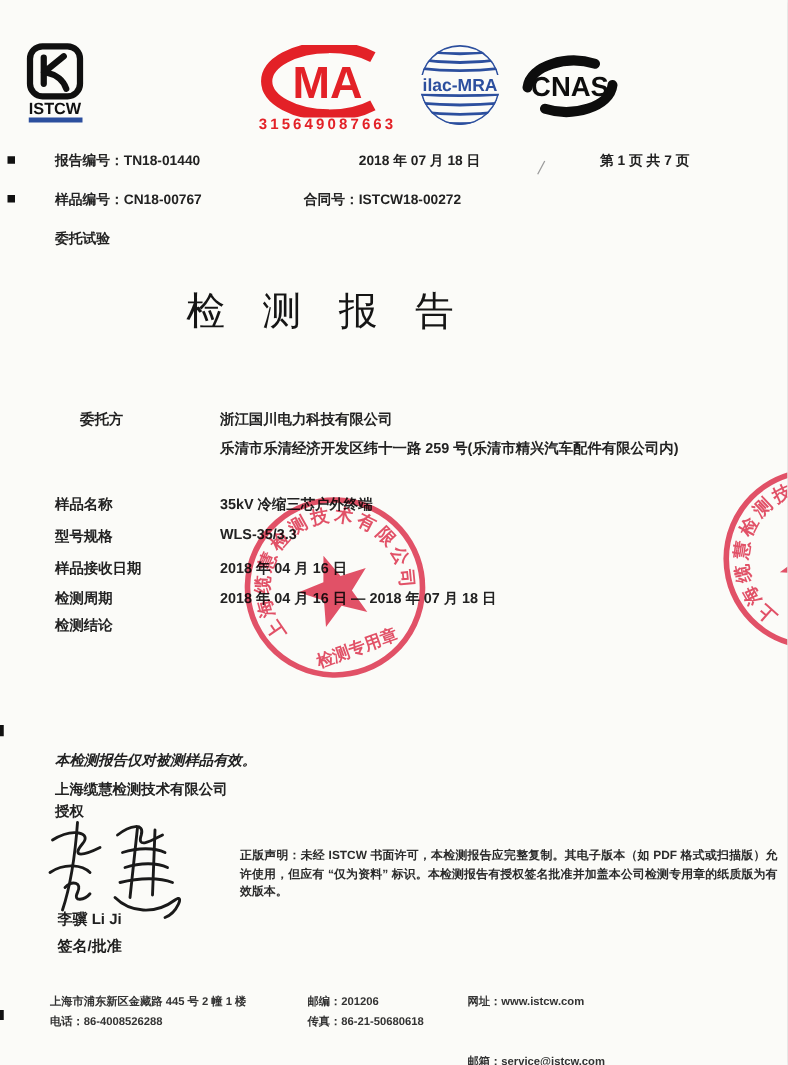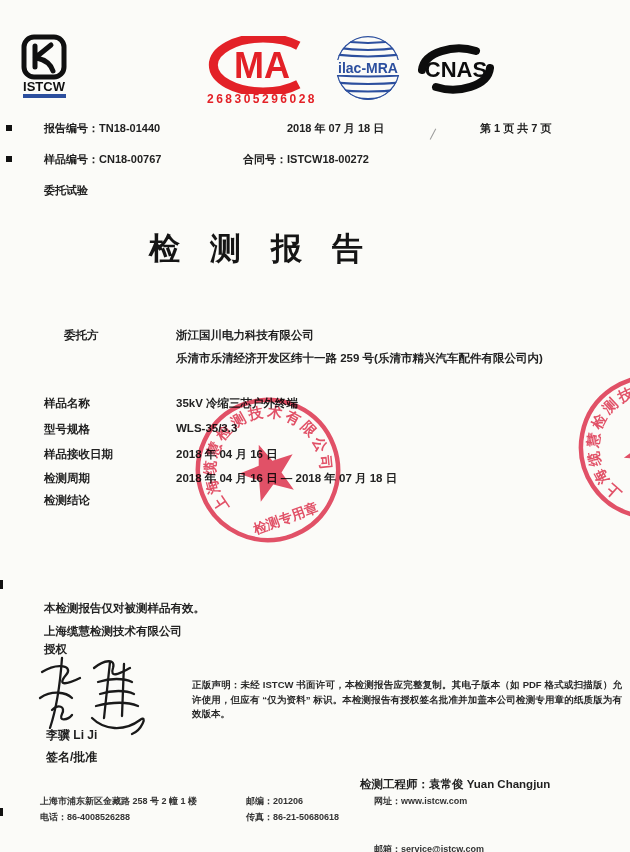--- a/index.html
+++ b/index.html
@@ -4,21 +4,21 @@
 <style>
   html,body{margin:0;padding:0;}
   body{font-family:"Liberation Sans","DejaVu Sans",sans-serif;background:#e8e8e8;}
   #page{position:relative;width:630px;height:852px;background:#fbfbf8;overflow:hidden;
         color:#1f1f1f;box-shadow:0 0 6px rgba(0,0,0,.25);}
   .abs{position:absolute;}
   .b{font-weight:bold;}
   .meta{font-size:11px;font-weight:bold;color:#222;white-space:nowrap;}
   .lbl{font-size:11.5px;font-weight:bold;color:#222;white-space:nowrap;}
   .val{font-size:11.5px;font-weight:bold;color:#222;white-space:nowrap;}
-  #doc-title{width:512px;text-align:center;font-size:31px;font-weight:bold;
+  #doc-title{width:512px;text-align:center;font-size:31px;font-weight:normal;
              letter-spacing:30px;padding-left:30px;box-sizing:border-box;color:#151515;}
   .accr-line{font-size:10px;font-weight:bold;color:#111;line-height:14.5px;white-space:nowrap;}
   .foot{font-size:9px;font-weight:bold;color:#333;white-space:nowrap;}
   .disc{font-size:9.5px;font-weight:bold;line-height:14.5px;color:#2a2a2a;text-align:justify;}
   .stampWrap{mix-blend-mode:multiply;opacity:.88;}
   .artifact{background:#111;}
   .cma-num{font-size:12px;font-weight:bold;color:#e32127;letter-spacing:2.5px;white-space:nowrap;}
 </style>
 </head>
 <body>
@@ -30,21 +30,21 @@
     <path d="M15 12 L15 33 M15 24 L31 11 M17 24 C26 26 31 31 33 37" fill="none" stroke="#101010" stroke-width="5" stroke-linecap="round"></path>
     <text x="24" y="57" text-anchor="middle" font-size="13" font-weight="bold" fill="#101010">ISTCW</text>
     <rect x="3" y="60" width="43" height="4" fill="#2c4f9e"></rect>
   </svg>
 
 
   <svg class="abs" style="left:206px;top:36px;" width="112" height="58" viewBox="0 0 112 58">
     <path d="M 92.3 48.3 A 50 27 0 1 1 92.3 9.7" fill="none" stroke="#e32127" stroke-width="9"></path>
     <text x="56" y="42" text-anchor="middle" font-size="36" font-weight="bold" fill="#e32127">MA</text>
   </svg>
-  <div class="abs cma-num" style="left:204px;top:92px;width:116px;text-align:center;">268305296028</div>
+  <div class="abs cma-num" style="left:204px;top:92px;width:116px;text-align:center;">315649087663</div>
 
   <svg class="abs" style="left:326px;top:34px;" width="84" height="68" viewBox="0 0 84 68">
     <defs>
         <clipPath id="ilacClip">
           <circle cx="42" cy="34" r="32"></circle>
         </clipPath>
       </defs>
     <g clip-path="url(#ilacClip)" stroke="#2c4f9e" stroke-width="2.2" fill="none">
       <path d="M10 6 Q42 12 74 6"></path>
         <path d="M6 13 Q42 19 78 13"></path>
@@ -131,21 +131,21 @@
       <text font-size="14.5" font-weight="bold" fill="#e23a55" letter-spacing="3">
         <textPath href="#arc2" startOffset="50%" text-anchor="middle">上海缆慧检测技术有限公司</textPath>
       </text>
       <polygon points="85,58 92.3,77.9 113.5,78.7 96.9,91.9 102.6,112.3 85,100.5 67.4,112.3 73.1,91.9 56.5,78.7 77.7,77.9" fill="#e23a55"></polygon>
       <text x="85" y="141" text-anchor="middle" font-size="13.5" font-weight="bold" fill="#e23a55">检测专用章</text>
     </svg>
   </div>
 
   <div class="abs artifact" style="left:0;top:580px;width:3px;height:9px;"></div>
 
-  <div class="abs val" style="left:44px;top:601px;">本检测报告仅对被测样品有效。</div>
+  <div class="abs val" style="left:44px;top:601px;font-style:italic;">本检测报告仅对被测样品有效。</div>
   <div class="abs val" style="left:44px;top:624px;">上海缆慧检测技术有限公司</div>
   <div class="abs val" style="left:44px;top:642px;">授权</div>
 
   <svg class="abs" style="left:28px;top:652px;" width="132" height="84" viewBox="0 0 132 84">
     <g fill="none" stroke="#1a1a1a" stroke-width="2.3" stroke-linecap="round">
       <path d="M14 20 C30 10 46 14 38 23 C28 35 40 32 52 26"></path>
       <path d="M34 6 C32 34 28 58 22 76"></path>
       <path d="M12 46 C24 38 38 40 44 46"></path>
       <path d="M24 58 C30 52 38 54 34 62 C30 70 40 68 44 63"></path>
       <path d="M66 16 C76 8 88 6 85 16 C81 28 94 20 102 16"></path>
@@ -156,27 +156,24 @@
       <path d="M96 12 L94 64"></path>
       <path d="M64 66 C76 78 96 80 112 68 C120 62 114 78 104 82"></path>
     </g>
   </svg>
 
   <div class="abs b" style="left:46px;top:727px;font-size:12px;">李骥 Li Ji</div>
   <div class="abs b" style="left:46px;top:749px;font-size:12px;">签名/批准</div>
 
   <div class="abs disc" style="left:192px;top:678px;width:430px;">正版声明：未经 ISTCW 书面许可，本检测报告应完整复制。其电子版本（如 PDF 格式或扫描版）允许使用，但应有 “仅为资料” 标识。本检测报告有授权签名批准并加盖本公司检测专用章的纸质版为有效版本。</div>
 
-  <div class="abs b" style="left:360px;top:777px;font-size:11.5px;white-space:nowrap;">
-    <span>检测工程师：</span><span>袁常俊 Yuan Changjun</span>
-  </div>
 
   <div class="abs artifact" style="left:0;top:808px;width:3px;height:8px;"></div>
 
-  <div class="abs foot" style="left:40px;top:795px;">上海市浦东新区金藏路 258 号 2 幢 1 楼</div>
+  <div class="abs foot" style="left:40px;top:795px;">上海市浦东新区金藏路 445 号 2 幢 1 楼</div>
   <div class="abs foot" style="left:40px;top:811px;">
     <span>电话：</span><span>86-4008526288</span>
   </div>
 
   <div class="abs foot" style="left:246px;top:795px;">
     <span>邮编：</span><span>201206</span>
   </div>
   <div class="abs foot" style="left:246px;top:811px;">
     <span>传真：</span><span>86-21-50680618</span>
   </div>

